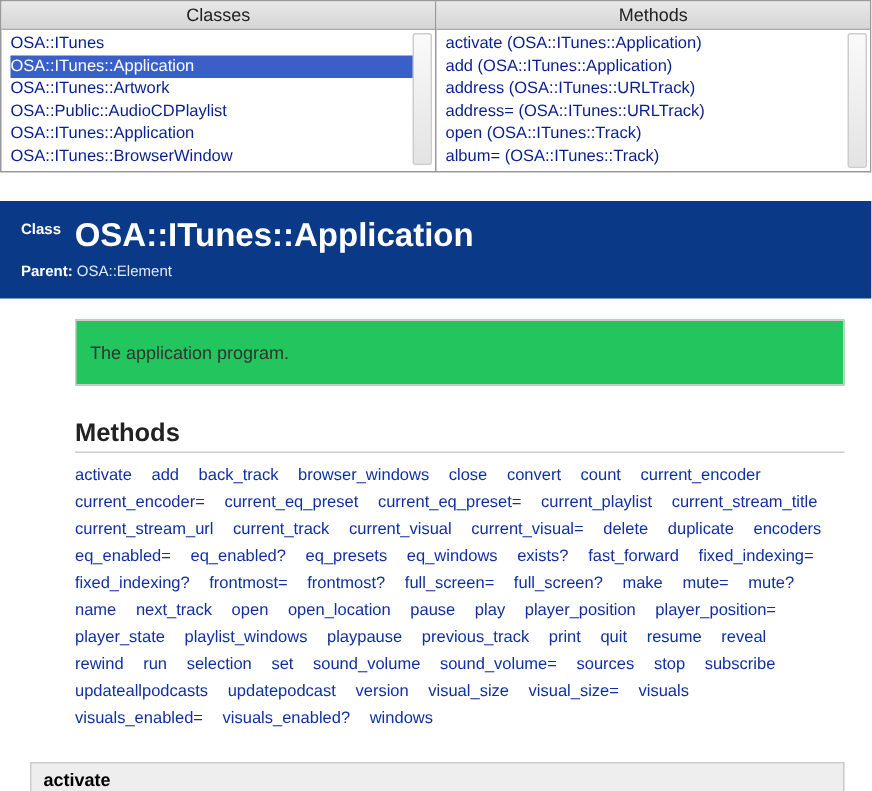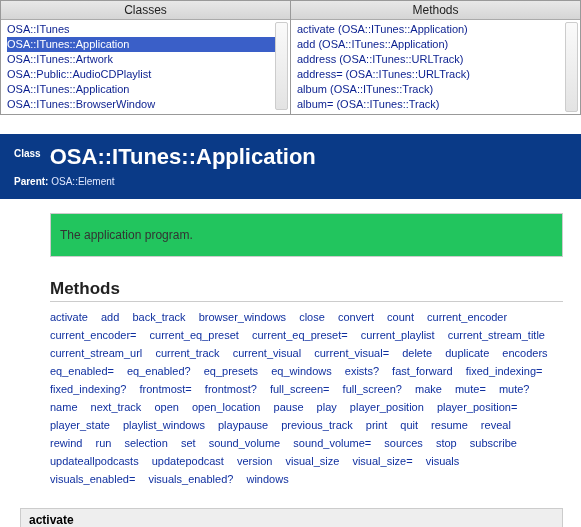--- a/index.html
+++ b/index.html
@@ -48,21 +48,21 @@
         <div class="panel-item">OSA::ITunes::BrowserWindow</div>
       </div>
   </div>
   <div class="panel">
     <div class="panel-header">Methods</div>
     <div class="panel-body" id="methods-list">
         <div class="panel-item">activate (OSA::ITunes::Application)</div>
         <div class="panel-item">add (OSA::ITunes::Application)</div>
         <div class="panel-item">address (OSA::ITunes::URLTrack)</div>
         <div class="panel-item">address= (OSA::ITunes::URLTrack)</div>
-        <div class="panel-item">album (OSA::ITunes::Track)</div>
+        <div class="panel-item">open (OSA::ITunes::Track)</div>
         <div class="panel-item">album= (OSA::ITunes::Track)</div>
         <div class="panel-item">album_artist (OSA::ITunes::Track)</div>
       </div>
   </div>
 </div>
 
 <div class="class-banner">
   <span class="class-label">Class</span>
   <span class="class-name">OSA::ITunes::Application</span>
   <div class="parent-line">

